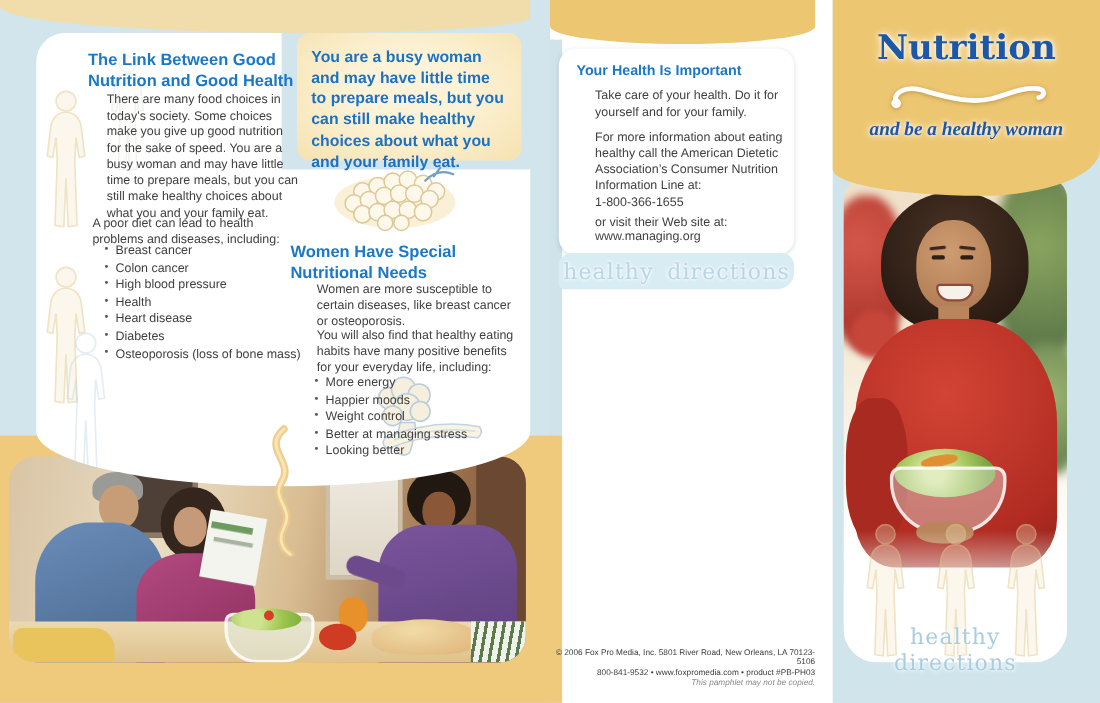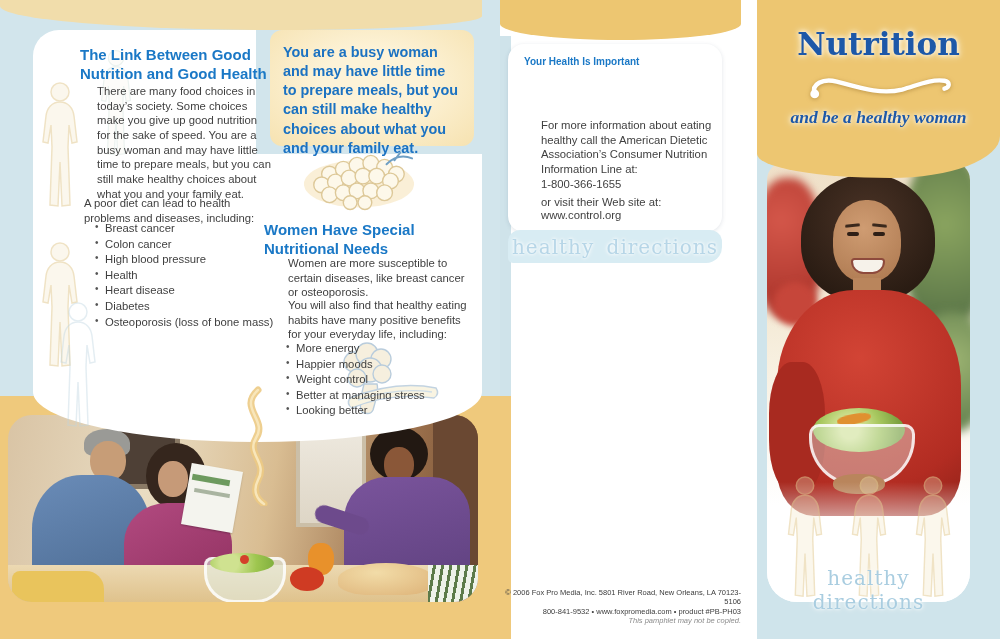--- a/index.html
+++ b/index.html
@@ -207,25 +207,26 @@
   <svg class="abs" style="left:226px;top:386px;width:48px;height:120px;z-index:5;" viewBox="0 0 48 120">
     <path d="M32,4 C12,22 42,34 30,52 C20,68 42,76 32,94 C26,106 32,114 38,118" stroke="#ecca84" stroke-width="7" fill="none" stroke-linecap="round" opacity="0.9"></path>
     <path d="M32,4 C12,22 42,34 30,52 C20,68 42,76 32,94 C26,106 32,114 38,118" stroke="#f8e6ba" stroke-width="2.5" fill="none" stroke-linecap="round"></path>
   </svg>
 
   <div class="abs p3-goldband"></div>
   <div class="abs p3-bluestrip"></div>
   <div class="abs p3-goldstrip"></div>
   <div class="abs p3-card"></div>
 
-  <h1 class="abs sec" style="left:524px;top:56px;width:190px;font-size:10px;">Your Health Is Important</h1>
+  <h1 class="abs sec" style="left:524px;top:56px;width:190px;font-size:13px;">Your Health Is Important</h1>
+  <div class="abs body-txt" style="left:541px;top:80px;width:172px;">Take care of your health. Do it for yourself and for your family.</div>
   <div class="abs body-txt" style="left:541px;top:118px;width:176px;">For more information about eating healthy call the American Dietetic Association’s Consumer Nutrition Information Line at:</div>
   <div class="abs body-txt" style="left:541px;top:177px;width:176px;">1-800-366-1655</div>
   <div class="abs body-txt" style="left:541px;top:195px;width:176px;">or visit their Web site at:</div>
-  <div class="abs body-txt" style="left:541px;top:208px;width:176px;">www.control.org</div>
+  <div class="abs body-txt" style="left:541px;top:208px;width:176px;">www.managing.org</div>
 
   <div class="abs hd-bar">
     <span class="hd-text">healthy directions</span>
   </div>
 
   <div class="abs copyright">
     <div>© 2006 Fox Pro Media, Inc. 5801 River Road, New Orleans, LA 70123-5106</div>
     <div>800-841-9532 • www.foxpromedia.com • product #PB-PH03</div>
     <div class="it">This pamphlet may not be copied.</div>
   </div>

